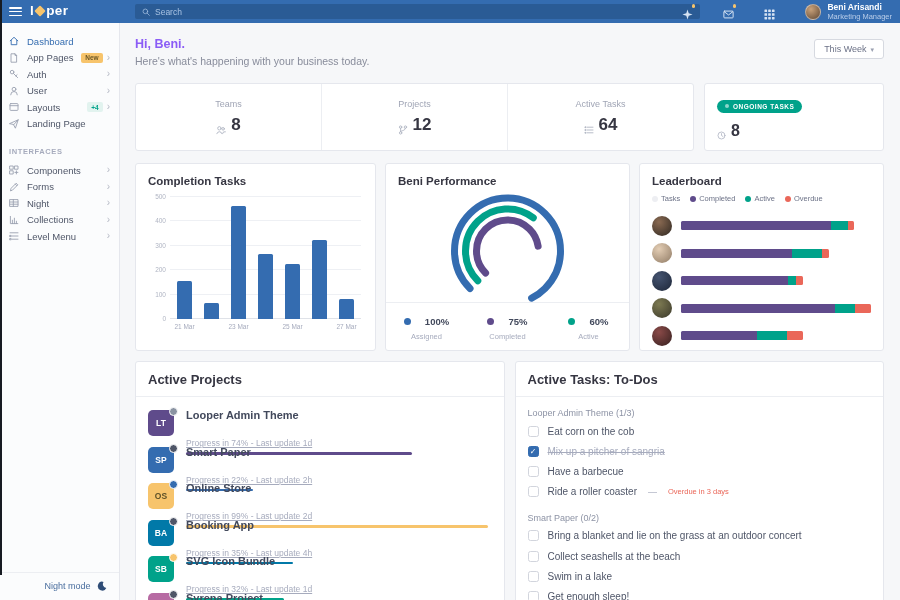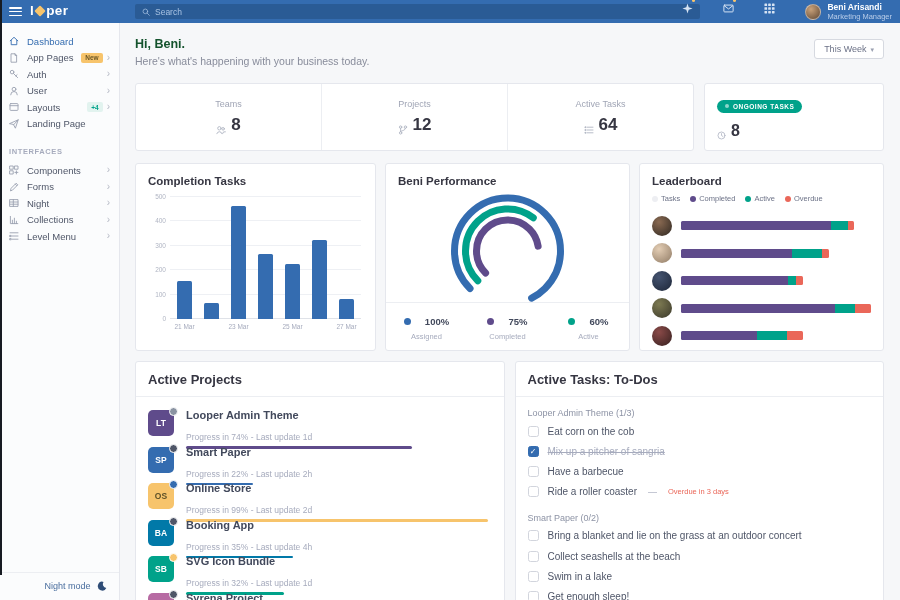--- a/index.html
+++ b/index.html
@@ -6,21 +6,21 @@
   html,body { width:900px; height:600px; }
   body { font-family:"Liberation Sans", sans-serif; background:#f6f7f9; overflow:hidden; position:relative; color:#42495c; }
 
   
   .navbar { position:absolute; top:0; left:0; width:900px; height:23px; background:#346cb0; z-index:30; }
   .hamburger { position:absolute; left:9px; top:7px; width:13px; cursor:pointer; }
   .hamburger span { display:block; height:1.6px; background:#fff; border-radius:1px; margin-bottom:2.2px; }
   .logo { position:absolute; left:30px; top:3px; color:#fff; font-weight:bold; font-size:13.5px; letter-spacing:.4px; display:flex; align-items:center; }
   .logo .diamond { width:8px; height:8px; background:#f7c46c; transform:rotate(45deg); margin:0 2px; border-radius:1px; box-shadow:inset 0 0 0 1.5px rgba(52,108,176,.0); }
   .searchbar { position:absolute; left:135px; top:4px; width:565px; height:15px; background:rgba(13,38,66,.25); border-radius:2px; display:flex; align-items:center; padding-left:7px; gap:5px; color:#a9c3e3; font-size:8.5px; cursor:text;text-align:center; }
-  .nav-right { position:absolute; right:8px; top:0; height:23px; display:flex; gap:30px; }
+  .nav-right { position:absolute; right:8px; top:0; height:23px; display:flex; align-items:center; gap:30px; }
   .nav-ic { position:relative; color:#d6e3f3; width:11px; height:11px; cursor:pointer; }
   .nav-ic .dot { position:absolute; top:-2px; right:-2px; width:3.5px; height:3.5px; border-radius:50%; background:#f7c46c; }
   .nav-user { display:flex; align-items:center; gap:6px; cursor:pointer; }
   .nav-avatar { width:16px; height:16px; border-radius:50%; background:radial-gradient(circle at 35% 30%, #caa27a, #5d4633); border:1px solid rgba(255,255,255,.45); }
   .nav-user .nm { font-size:8.5px; font-weight:bold; color:#fff; line-height:1.2; }
   .nav-user .rl { font-size:7.5px; color:#b9cde9; line-height:1.2; }
 
   
   .sidebar { position:absolute; top:23px; left:0; width:120px; height:577px; background:#fbfcfd; border-right:1px solid #e5e7ed; padding-top:10px; z-index:20; }
   .edge { position:absolute; left:0; top:0; width:2px; height:575px; background:#171b22; z-index:40; }
@@ -32,21 +32,21 @@
   .s-badge.warning { background:#f7c46c; color:#6b5726; }
   .s-badge.success { background:#e2f3ef; color:#00a28a; }
   .s-badge + .chev { margin-left:0; }
   .s-section { font-size:7.5px; font-weight:bold; letter-spacing:.6px; color:#a6abbd; padding:15px 9px 6px; }
   .night { position:absolute; bottom:0; left:0; width:100%; border-top:1px solid #eceef2; padding:8px 12px 9px; text-align:right; font-size:9px; color:#4a6e9e; cursor:pointer; }
   .night .moon { display:inline-block; width:10px; height:10px; vertical-align:-2px; margin-left:4px; color:#2f4d77; }
 
   
   .main { position:absolute; left:120px; top:23px; width:780px; height:577px; padding:14px 16px 0 15px; overflow:hidden; }
   .greet-row { display:flex; justify-content:space-between; align-items:flex-start; }
-  .greet h1 { font-size:12.5px; color:#14532d; }
+  .greet h1 { font-size:12.5px; color:#8b5cf6; }
   .greet p { font-size:10.5px; color:#888c9b; margin-top:4px; }
   .week-btn { background:#fff; border:1px solid #d6d9e0; border-radius:3px; font-size:9px; color:#6c7287; padding:4px 9px; margin-top:2px; cursor:pointer; font-family:inherit; }
   .week-btn .caret { font-size:7px; color:#9aa0b0; margin-left:4px; }
 
   .card { background:#fff; border:1px solid #e5e7ed; border-radius:3px; }
 
   .stats-row { display:flex; gap:10px; margin-top:16px; }
   .stats-main { flex:1; display:flex; height:68px; }
   .stat-col { flex:1; display:flex; flex-direction:column; align-items:center; justify-content:center; gap:6px; border-left:1px solid #eceef2; cursor:default; }
   .stat-col:first-child { border-left:none; }
@@ -95,21 +95,21 @@
 
   
   .bottom-row { display:flex; gap:10px; margin-top:10px; }
   .panel { flex:1; height:320px; overflow:hidden; }
   .panel-header { padding:10px 12px 9px; border-bottom:1px solid #eceef2; font-size:13px; font-weight:bold; color:#363642; }
   .projects-list { padding:4px 12px 0; }
   .project { position:relative; padding:8px 0 20px 38px; height:36.5px; cursor:pointer; }
   .tile { position:absolute; left:0; top:9px; width:26px; height:26px; border-radius:5px; display:flex; align-items:center; justify-content:center; font-size:8.5px; font-weight:bold; }
   .tile-badge { position:absolute; top:-3px; right:-4px; width:9px; height:9px; border-radius:50%; border:1.5px solid #fff; }
   .p-name { font-size:11px; font-weight:bold; color:#42495c; line-height:1.1; }
-  .p-meta { font-size:8.5px; color:#a6abbd; margin-top:11px; }
+  .p-meta { font-size:8.5px; color:#a6abbd; margin-top:17px;text-decoration:underline; }
   .p-track { height:2.5px; margin-top:4px; }
   .p-fill { height:100%; border-radius:2px; }
 
   .todo-group { padding-top:2px; }
   .tg-label { font-size:9px; color:#8d93a5; padding:9px 12px 3px; }
   .todo-item { display:flex; align-items:center; gap:9px; padding:4.6px 12px; font-size:10px; color:#4f5668; }
   .cbx { width:11px; height:11px; border:1px solid #d2d5dd; border-radius:2.5px; background:#fff; flex:none; text-align:center; line-height:10px; font-size:8px; cursor:pointer; }
   .cbx.checked { background:#346cb0; border-color:#346cb0; color:#fff; }
   .todo-item.done .t-text { color:#a6abbd; text-decoration:line-through; }
   .t-dash { color:#a6abbd; font-size:9px; margin:0 2px; }

